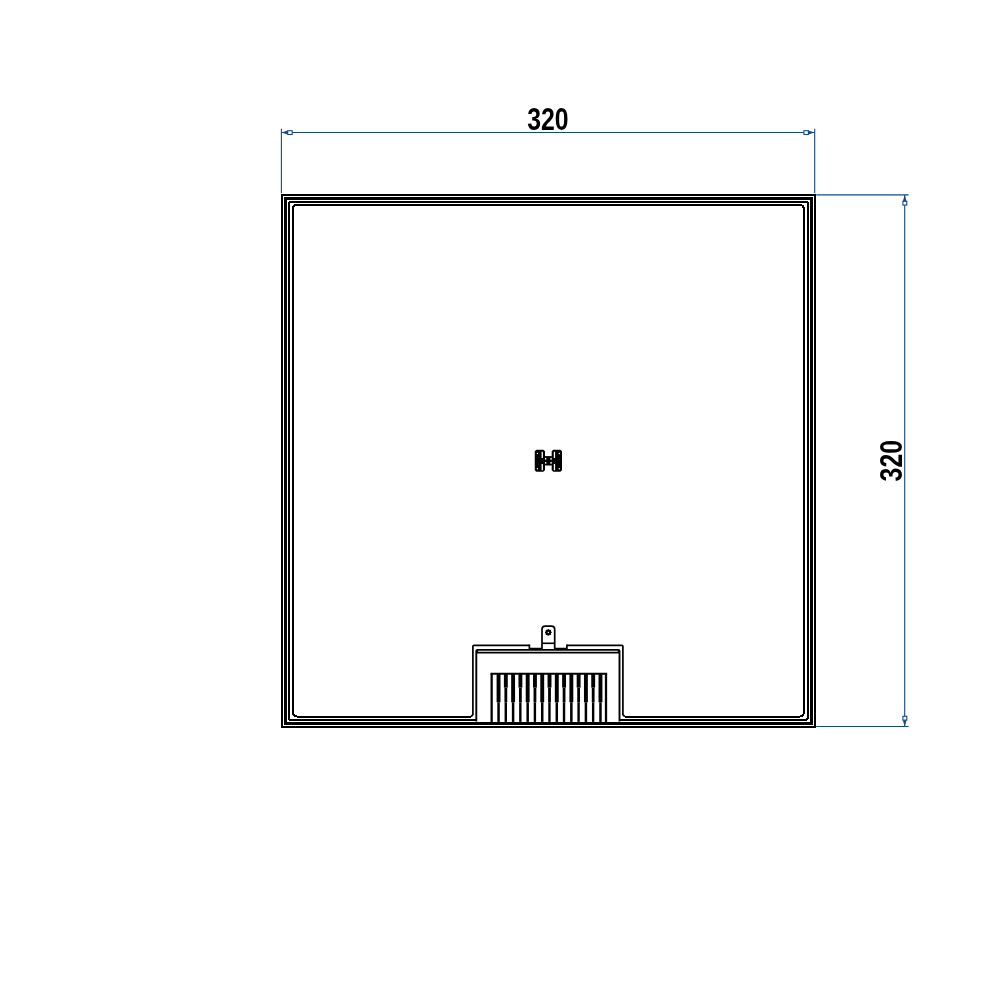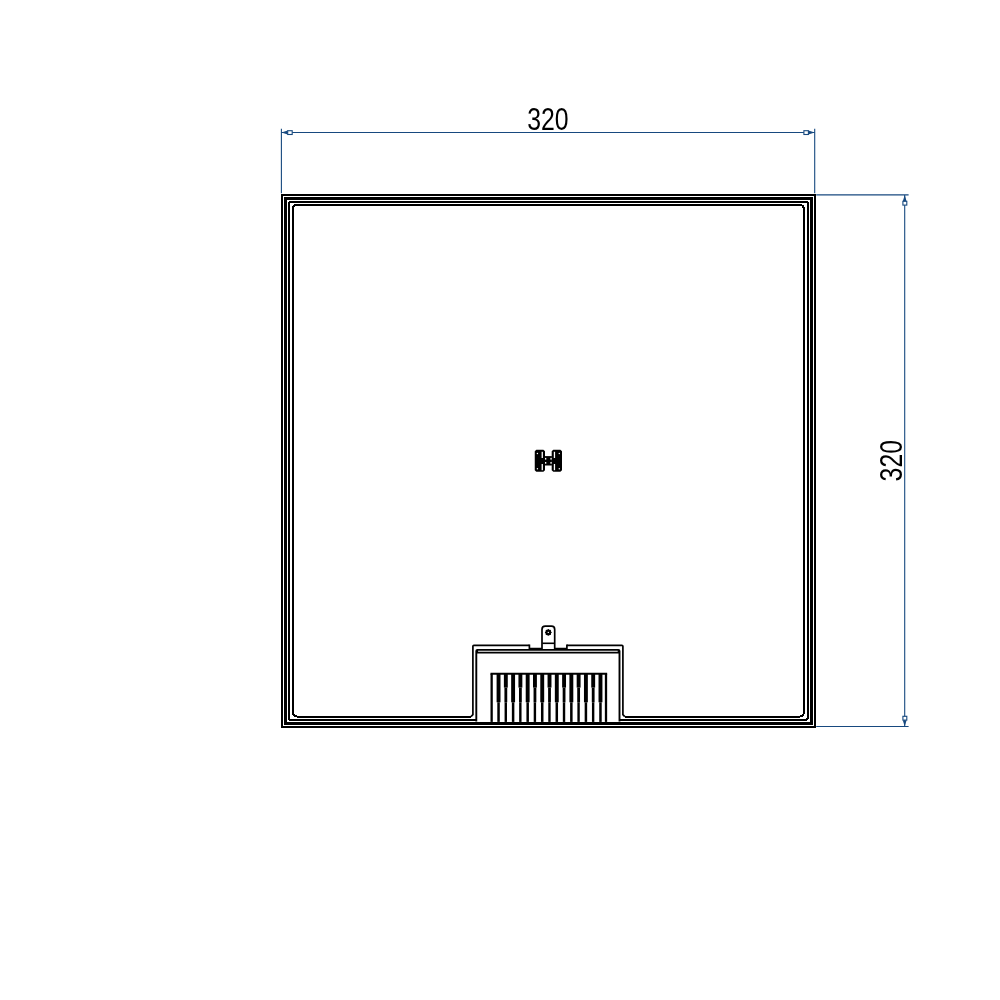--- a/index.html
+++ b/index.html
@@ -1,16 +1,16 @@
 <!DOCTYPE html>
 <html><head>
 <meta charset="utf-8">
 <style>
   html,body{margin:0;padding:0;background:#ffffff;}
-  #stage{position:relative;width:1000px;height:1000px;background:#fff;}
+  #stage{position:relative;width:1000px;height:1000px;background:#fff;font-weight:bold;}
   svg{position:absolute;left:0;top:0;}
   text{font-family:"Liberation Sans", sans-serif;}
 </style>
 </head>
 <body>
 
 <div id="stage">
 <svg width="1000" height="1000" viewBox="0 0 1000 1000" fill="none">
 
   <rect x="281.65" y="194.85" width="533.40" height="531.85" stroke="#000" stroke-width="1.9" shape-rendering="crispEdges"></rect>

